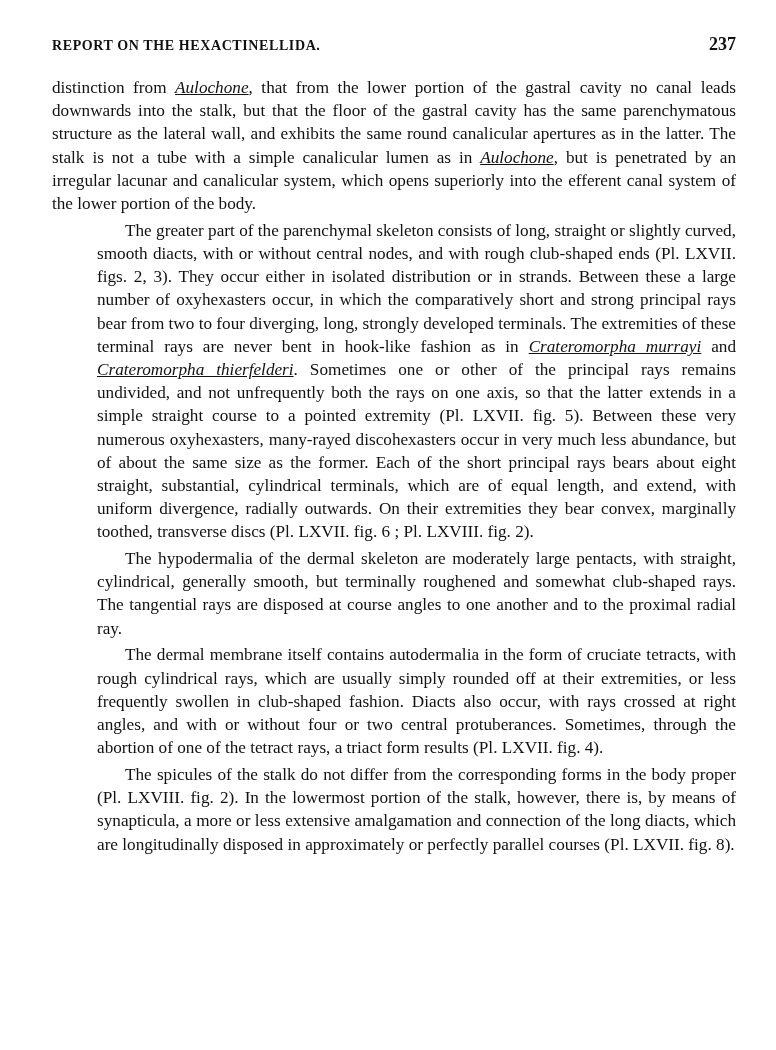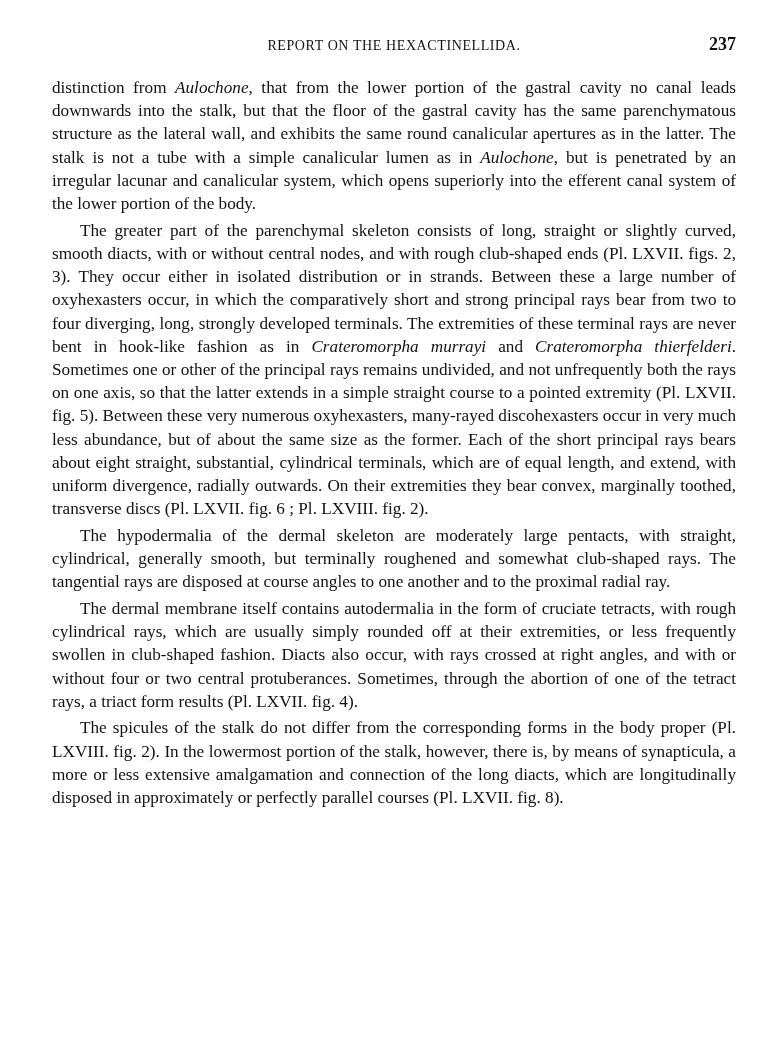--- a/index.html
+++ b/index.html
@@ -6,33 +6,33 @@
     body { width: 776px; height: 1050px; position: relative; overflow: hidden; color: #111111; }
     .page {
       position: absolute; left: 52px; top: 34px; width: 684px;
       font-family: "DejaVu Serif", "Liberation Serif", serif;
     }
     .header {
       position: relative; height: 22px; margin-bottom: 20px;
       font-family: "Liberation Serif", serif;
     }
     .header .title {
-      position: absolute; left: 0; right: 0; text-align: center;
-      font-size: 14px; letter-spacing: 0.6px; font-weight: normal; top: 4px;
+      position: absolute; left: 0; right: 0; text-align: left;
+      font-size: 14px; letter-spacing: 0.6px; font-weight: bold; top: 4px;
     }
     .header .pagenum {
       position: absolute; right: 0; top: 0; font-size: 18px; font-weight: bold;
     }
     .body {
       font-family: "Liberation Serif", serif;
       font-size: 17.2px; line-height: 23.2px; text-align: justify;
     }
     .body p { margin: 0 0 3.5px 0; text-indent: 0; }
-    .body p.indent { text-indent: 28px; }
-    .body em { font-style: italic; }
+    .body p.indent { text-indent: 28px; margin-left: 45px; }
+    .body em { font-style: italic; text-decoration: underline; }
   </style>
 </head>
 <body>
 
 <div class="page">
   <div class="header">
     <span class="title">REPORT ON THE HEXACTINELLIDA.</span>
     <span class="pagenum">237</span>
   </div>
   <div class="body">

